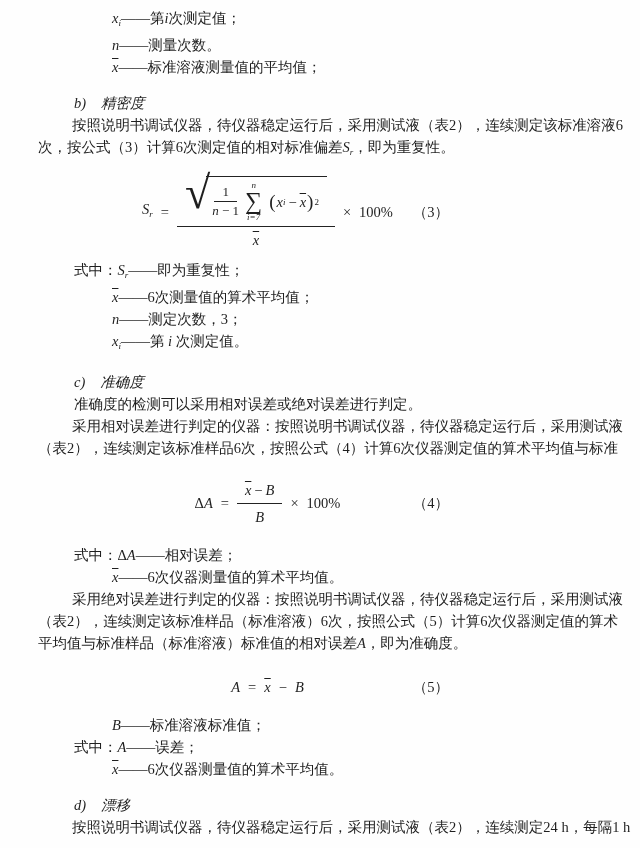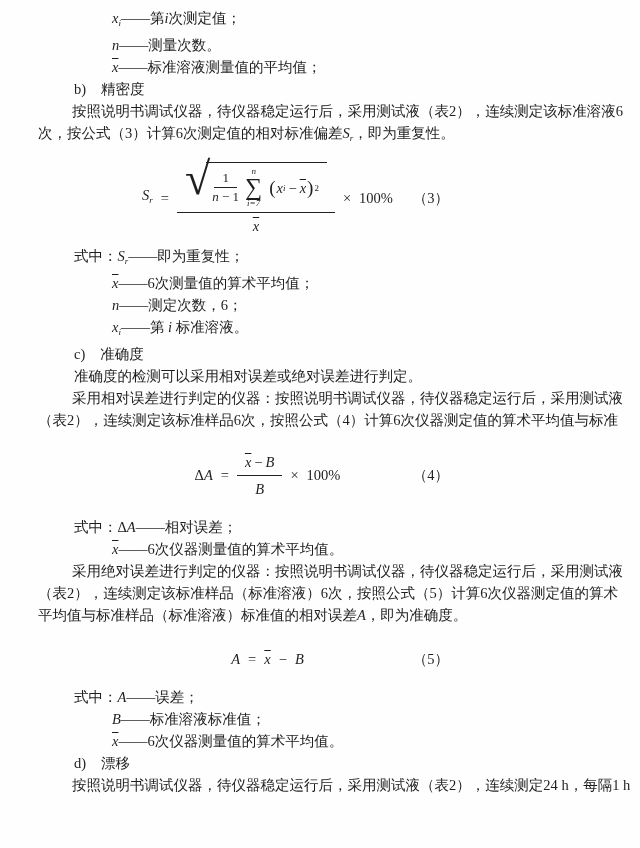--- a/index.html
+++ b/index.html
@@ -8,21 +8,21 @@
     background:#fefefe;
     font-family:"Liberation Serif","DejaVu Serif",serif;
     font-size:14.5px; line-height:22px; color:#1e1e1e;
   }
   .page { width:537px; height:848px; padding:7px 40px 0 38px; }
 
   .line { display:block; white-space:nowrap; }
   .deflist .line { padding-left:74px; }
   .legend .line { padding-left:74px; }
   .legend .line.head { padding-left:36px; }
-  .heading { padding-left:36px; margin-top:0; }
+  .heading { padding-left:36px; margin-top:14px;font-style:italic; }
   .heading .hlabel { display:inline-block; margin-right:15px; }
   .para .line.indent { padding-left:34px; }
 
   
   .s-v  { font-style:italic; }
   .s-vs { font-style:italic; font-size:0.62em; vertical-align:-0.3em; }
   .s-vb { font-style:italic; text-decoration:overline; }
 
   
   .eq-row { position:relative; text-align:center; }
@@ -109,22 +109,22 @@
       </span>
       <span class="eq-op">×</span>
       <span>100%</span>
     </span>
     <span class="eq-num">（3）</span>
   </div>
 
   <div class="legend">
     <span class="line head"><span>式中：</span><span class="s-v">S</span><span class="s-vs">r</span><span>——即为重复性；</span></span>
     <span class="line"><span class="s-vb">x</span><span>——6次测量值的算术平均值；</span></span>
-    <span class="line"><span class="s-v">n</span><span>——测定次数，6；</span></span>
-    <span class="line"><span class="s-v">x</span><span class="s-vs">i</span><span>——第 </span><span class="s-v">i</span><span> 标准溶液。</span></span>
+    <span class="line"><span class="s-v">n</span><span>——测定次数，3；</span></span>
+    <span class="line"><span class="s-v">x</span><span class="s-vs">i</span><span>——第 </span><span class="s-v">i</span><span> 次测定值。</span></span>
   </div>
 
   <div class="heading">
     <span class="hlabel">c)</span><span>准确度</span>
   </div>
 
   <div class="para">
     <span class="line indent" style="padding-left:36px;"><span>准确度的检测可以采用相对误差或绝对误差进行判定。</span></span>
   </div>
 
@@ -167,22 +167,22 @@
       <span class="s-v">A</span>
       <span class="eq-op">=</span>
       <span class="s-vb">x</span>
       <span class="eq-op">−</span>
       <span class="s-v">B</span>
     </span>
     <span class="eq-num">（5）</span>
   </div>
 
   <div class="legend">
+    <span class="line"><span class="s-v">B</span><span>——标准溶液标准值；</span></span>
     <span class="line head"><span>式中：</span><span class="s-v">A</span><span>——误差；</span></span>
-    <span class="line"><span class="s-v">B</span><span>——标准溶液标准值；</span></span>
     <span class="line"><span class="s-vb">x</span><span>——6次仪器测量值的算术平均值。</span></span>
   </div>
 
   <div class="heading">
     <span class="hlabel">d)</span><span>漂移</span>
   </div>
 
   <div class="para">
     <span class="line indent"><span>按照说明书调试仪器，待仪器稳定运行后，采用测试液（表2），连续测定24 h，每隔1 h</span></span>
 

